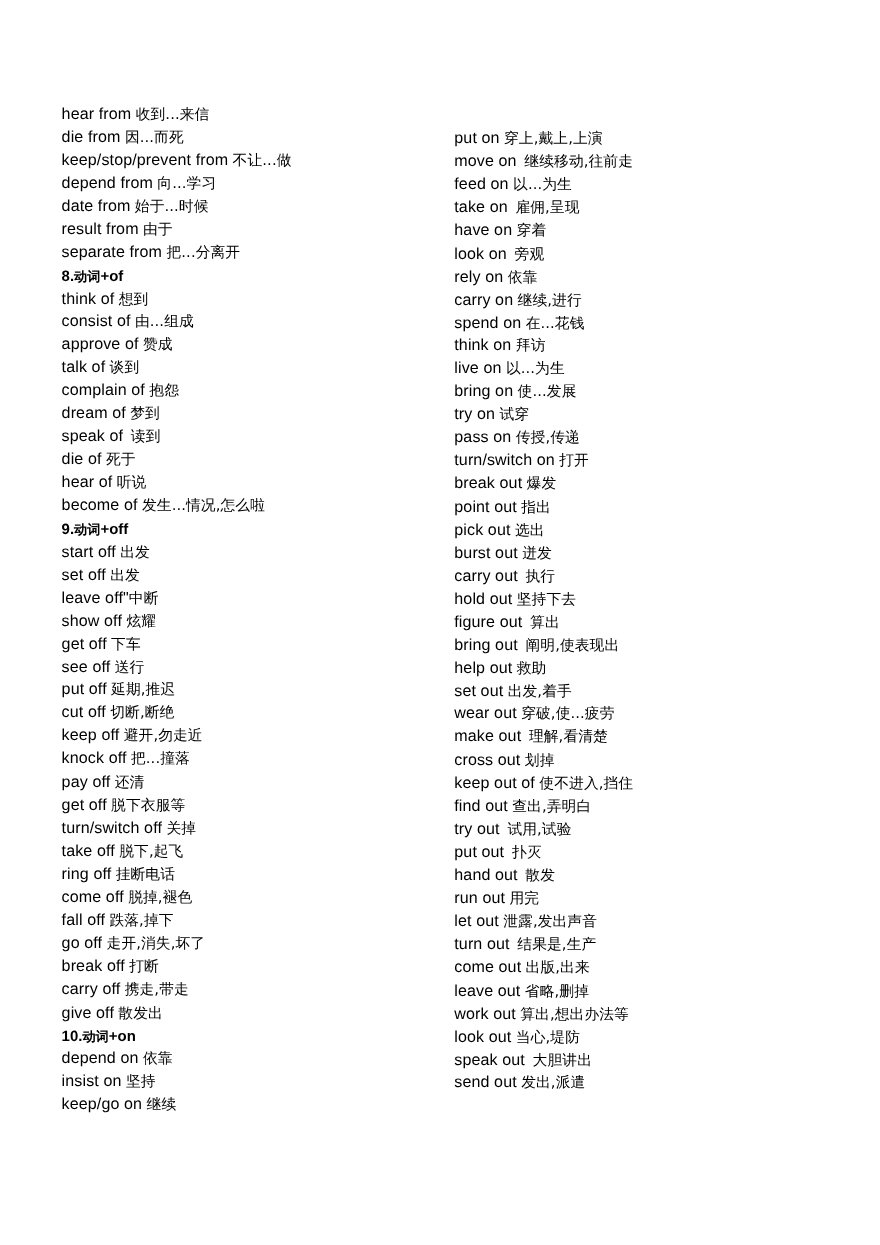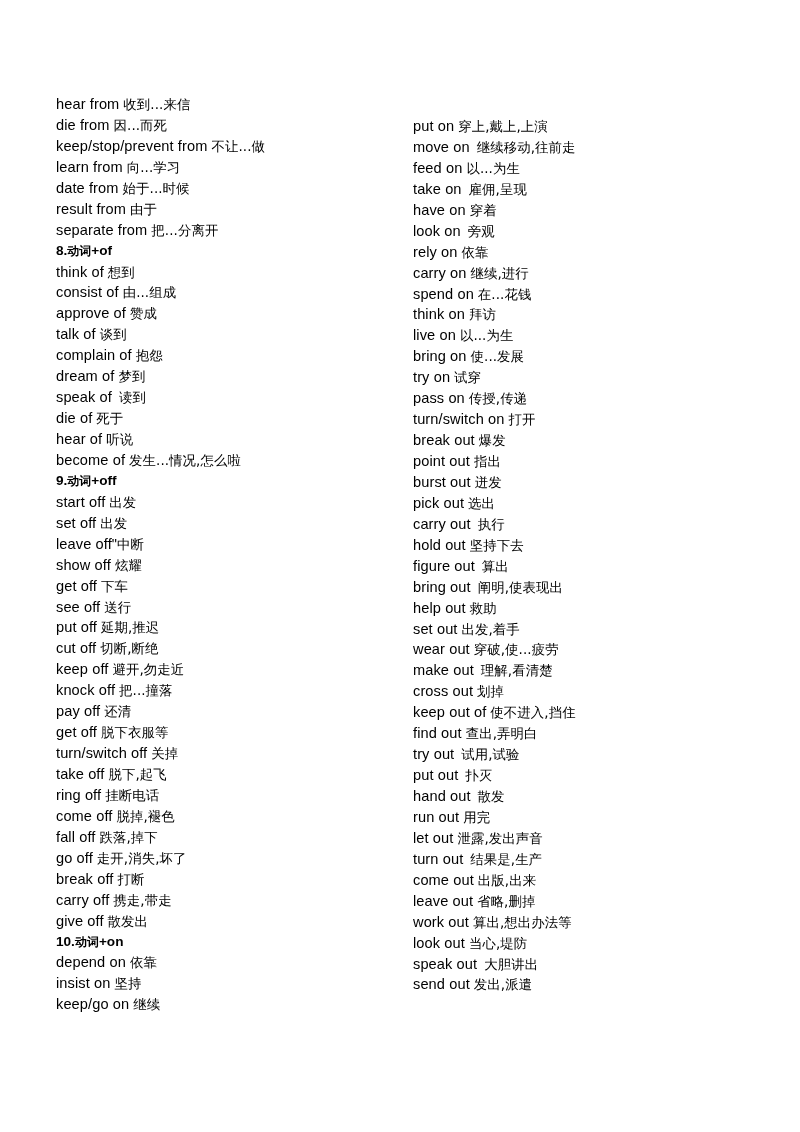--- a/index.html
+++ b/index.html
@@ -87,21 +87,21 @@
 </style>
 </head>
 <body>
 
 <div class="page">
   <div class="columns">
     <div class="column column-left" id="left-column">
         <div class="entry"><span class="en">hear from</span><span class="gap"></span><span class="cn">收到...来信</span></div>
         <div class="entry"><span class="en">die from</span><span class="gap"></span><span class="cn">因...而死</span></div>
         <div class="entry"><span class="en">keep/stop/prevent from</span><span class="gap"></span><span class="cn">不让...做</span></div>
-        <div class="entry"><span class="en">learn from</span><span class="gap"></span><span class="cn">向...学习</span></div>
+        <div class="entry"><span class="en">depend from</span><span class="gap"></span><span class="cn">向...学习</span></div>
         <div class="entry"><span class="en">date from</span><span class="gap"></span><span class="cn">始于...时候</span></div>
         <div class="entry"><span class="en">result from</span><span class="gap"></span><span class="cn">由于</span></div>
         <div class="entry"><span class="en">separate from</span><span class="gap"></span><span class="cn">把...分离开</span></div>
         <div class="heading"><span class="num">8.</span><span class="cn">动词</span><span class="num">+of</span></div>
         <div class="entry"><span class="en">think of</span><span class="gap"></span><span class="cn">想到</span></div>
         <div class="entry"><span class="en">consist of</span><span class="gap"></span><span class="cn">由...组成</span></div>
         <div class="entry"><span class="en">approve of</span><span class="gap"></span><span class="cn">赞成</span></div>
         <div class="entry"><span class="en">talk of</span><span class="gap"></span><span class="cn">谈到</span></div>
         <div class="entry"><span class="en">complain of</span><span class="gap"></span><span class="cn">抱怨</span></div>
         <div class="entry"><span class="en">dream of</span><span class="gap"></span><span class="cn">梦到</span></div>
@@ -147,22 +147,22 @@
         <div class="entry"><span class="en">carry on</span><span class="gap"></span><span class="cn">继续,进行</span></div>
         <div class="entry"><span class="en">spend on</span><span class="gap"></span><span class="cn">在...花钱</span></div>
         <div class="entry"><span class="en">think on</span><span class="gap"></span><span class="cn">拜访</span></div>
         <div class="entry"><span class="en">live on</span><span class="gap"></span><span class="cn">以...为生</span></div>
         <div class="entry"><span class="en">bring on</span><span class="gap"></span><span class="cn">使...发展</span></div>
         <div class="entry"><span class="en">try on</span><span class="gap"></span><span class="cn">试穿</span></div>
         <div class="entry"><span class="en">pass on</span><span class="gap"></span><span class="cn">传授,传递</span></div>
         <div class="entry"><span class="en">turn/switch on</span><span class="gap"></span><span class="cn">打开</span></div>
         <div class="entry"><span class="en">break out</span><span class="gap"></span><span class="cn">爆发</span></div>
         <div class="entry"><span class="en">point out</span><span class="gap"></span><span class="cn">指出</span></div>
+        <div class="entry"><span class="en">pick out</span><span class="gap"></span><span class="cn">选出</span></div>
         <div class="entry"><span class="en">burst out</span><span class="gap"></span><span class="cn">迸发</span></div>
-        <div class="entry"><span class="en">pick out</span><span class="gap"></span><span class="cn">选出</span></div>
         <div class="entry gap-wide"><span class="en">carry out</span><span class="gap"></span><span class="cn">执行</span></div>
         <div class="entry"><span class="en">hold out</span><span class="gap"></span><span class="cn">坚持下去</span></div>
         <div class="entry gap-wide"><span class="en">figure out</span><span class="gap"></span><span class="cn">算出</span></div>
         <div class="entry gap-wide"><span class="en">bring out</span><span class="gap"></span><span class="cn">阐明,使表现出</span></div>
         <div class="entry"><span class="en">help out</span><span class="gap"></span><span class="cn">救助</span></div>
         <div class="entry"><span class="en">set out</span><span class="gap"></span><span class="cn">出发,着手</span></div>
         <div class="entry"><span class="en">wear out</span><span class="gap"></span><span class="cn">穿破,使...疲劳</span></div>
         <div class="entry gap-wide"><span class="en">make out</span><span class="gap"></span><span class="cn">理解,看清楚</span></div>
         <div class="entry"><span class="en">cross out</span><span class="gap"></span><span class="cn">划掉</span></div>
         <div class="entry"><span class="en">keep out of</span><span class="gap"></span><span class="cn">使不进入,挡住</span></div>

